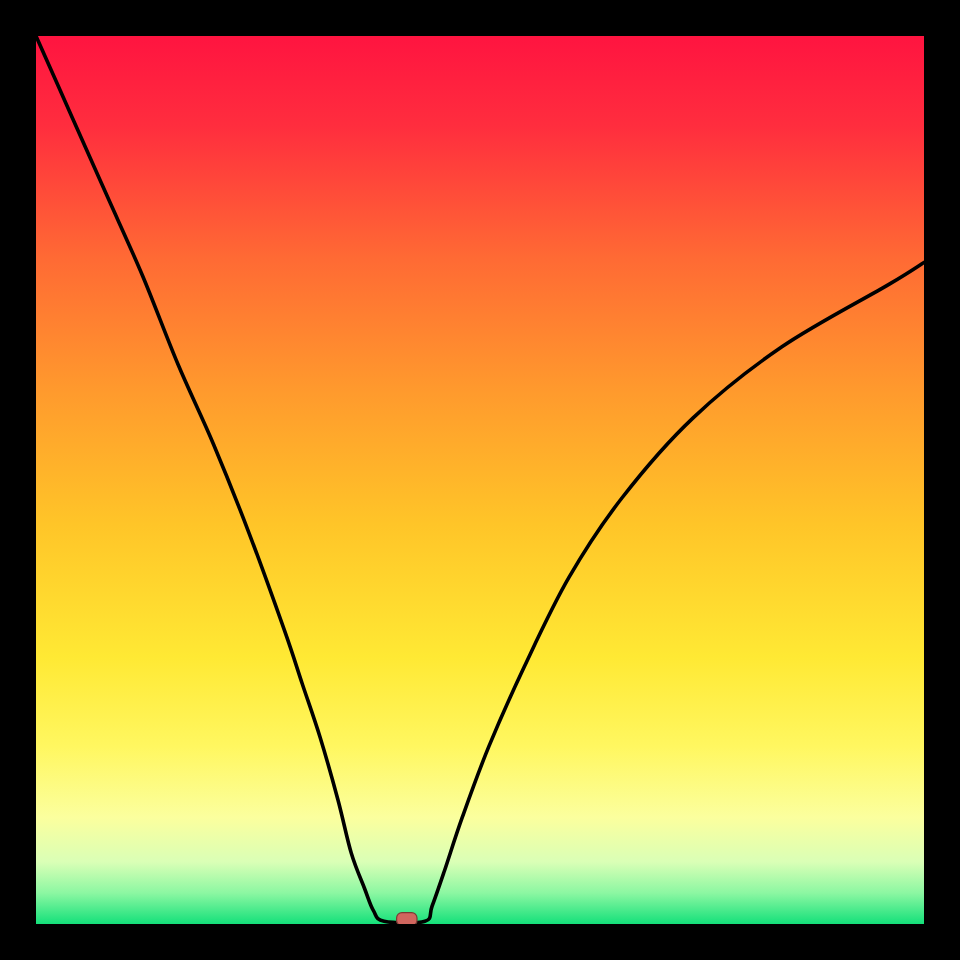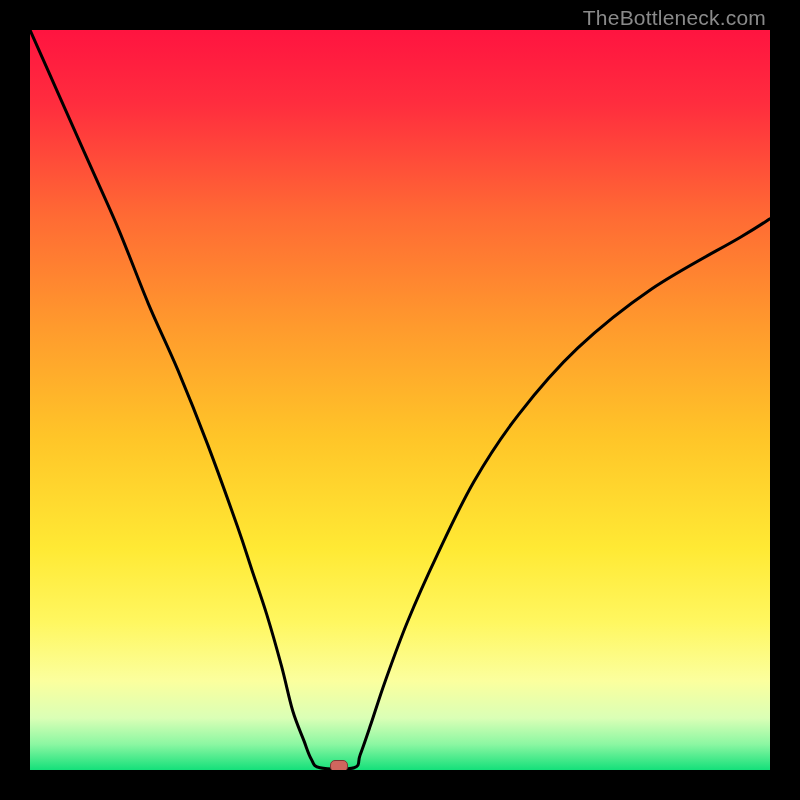--- a/index.html
+++ b/index.html
@@ -57,21 +57,20 @@
     font-weight: 400;
     letter-spacing: 0.2px;
     user-select: none;
   }
 </style>
 </head>
 <body>
 
 <div class="frame">
 
-  <div class="watermark">TheBottleneck.com</div>
 
   <div class="plot-area">
 
     <svg class="gradient" viewBox="0 0 740 740" preserveAspectRatio="none">
       <defs>
         <linearGradient id="grad" x1="0" y1="0" x2="0" y2="1">
             <stop offset="0%" stop-color="#ff1440"></stop>
             <stop offset="10%" stop-color="#ff2d3e"></stop>
             <stop offset="25%" stop-color="#ff6a34"></stop>
             <stop offset="40%" stop-color="#ff9a2d"></stop>

